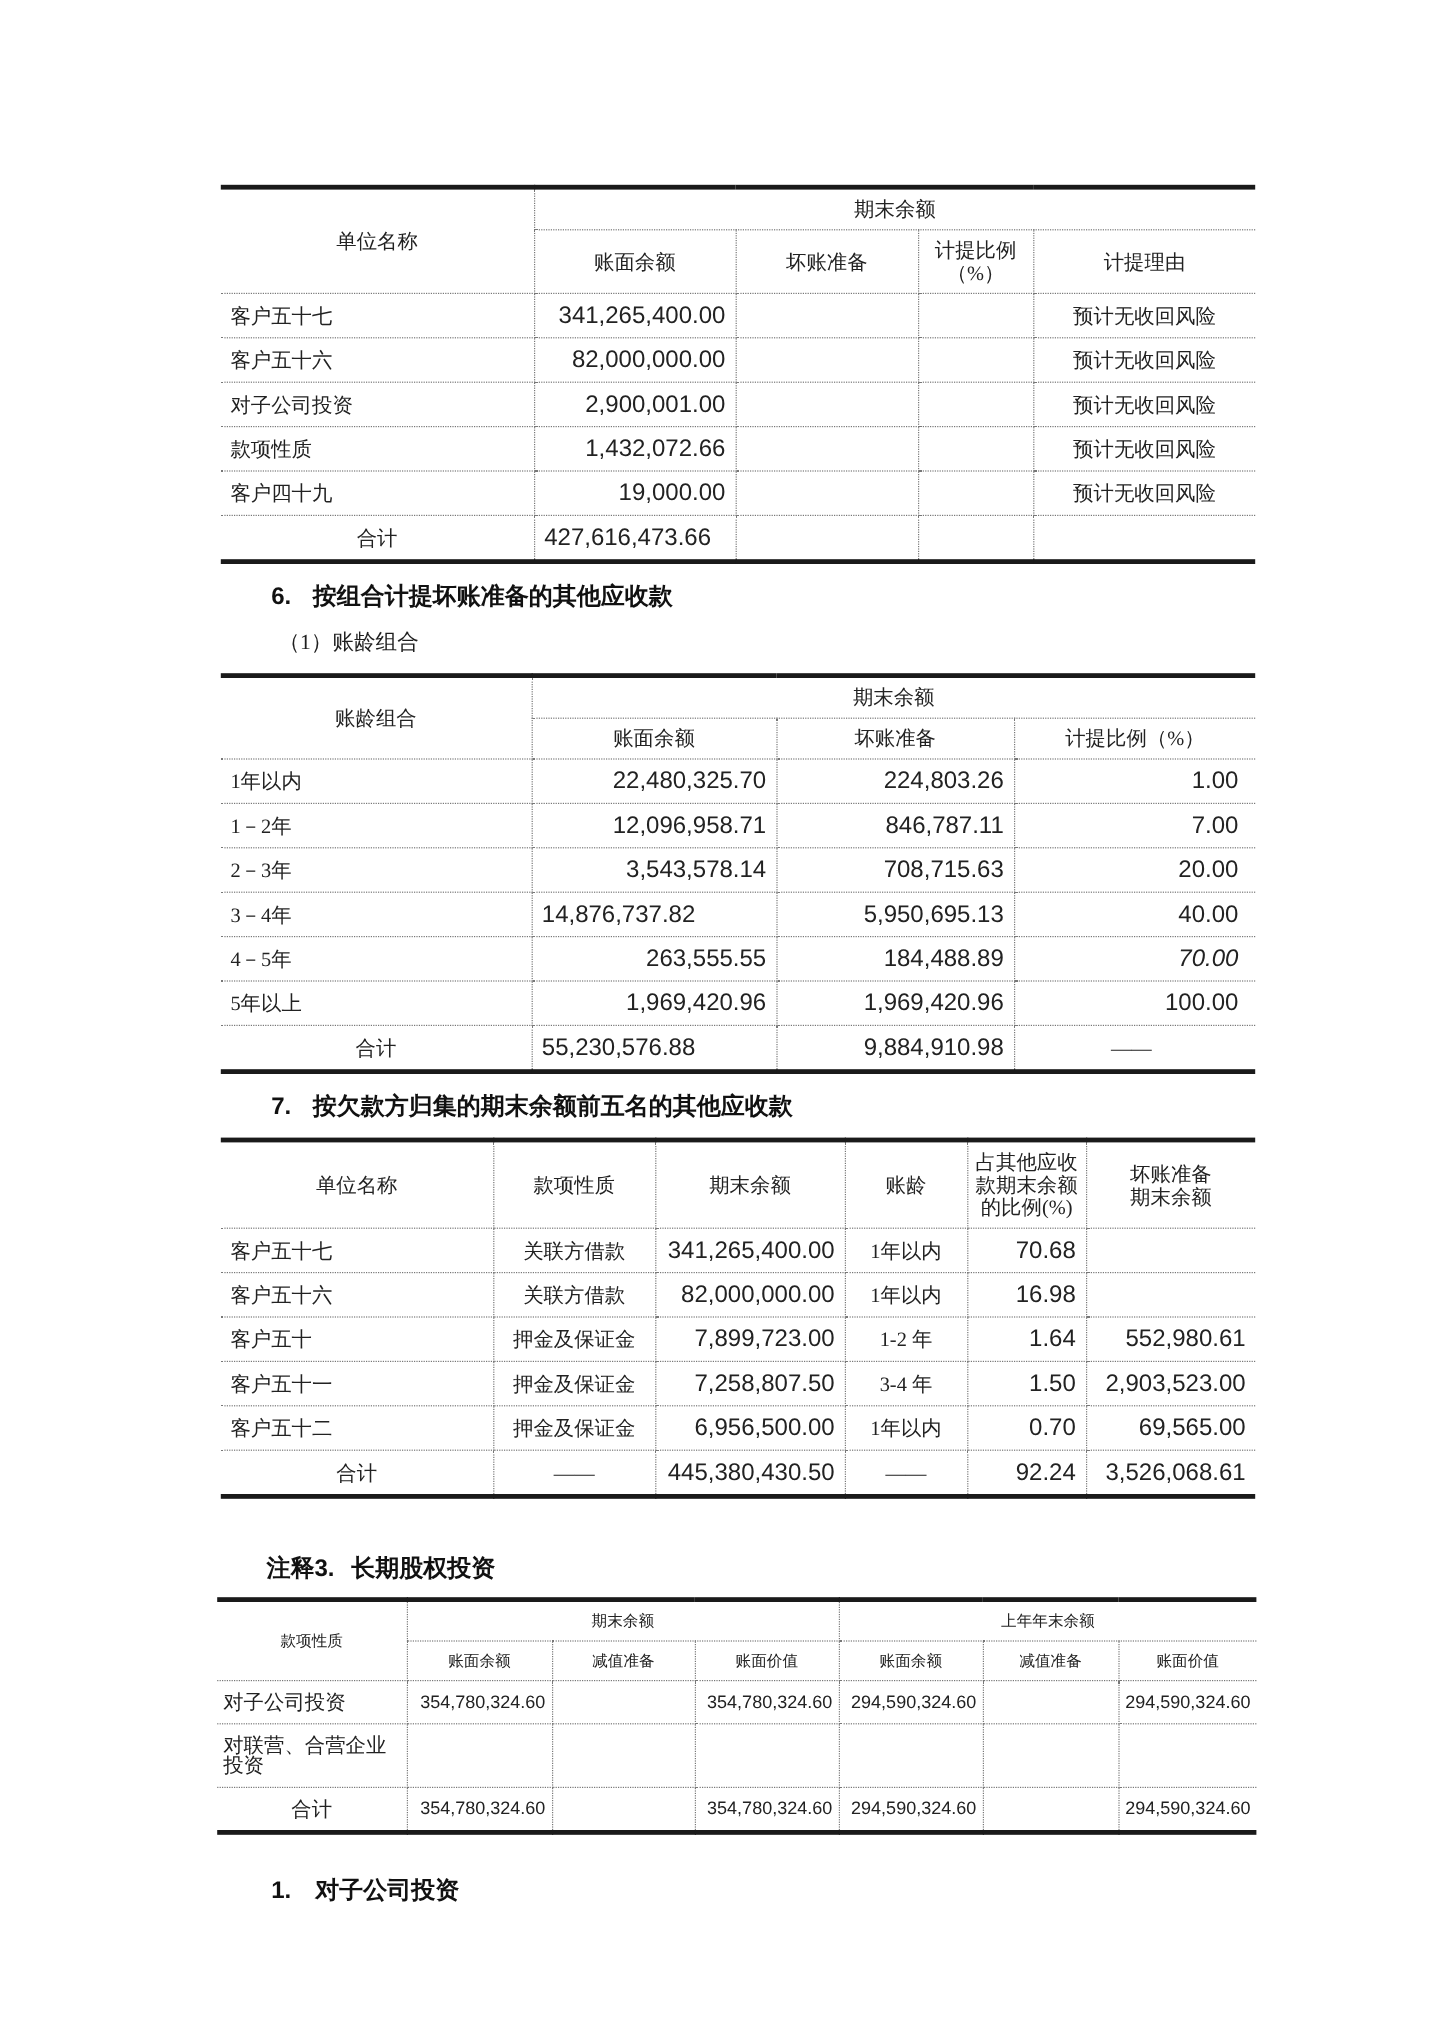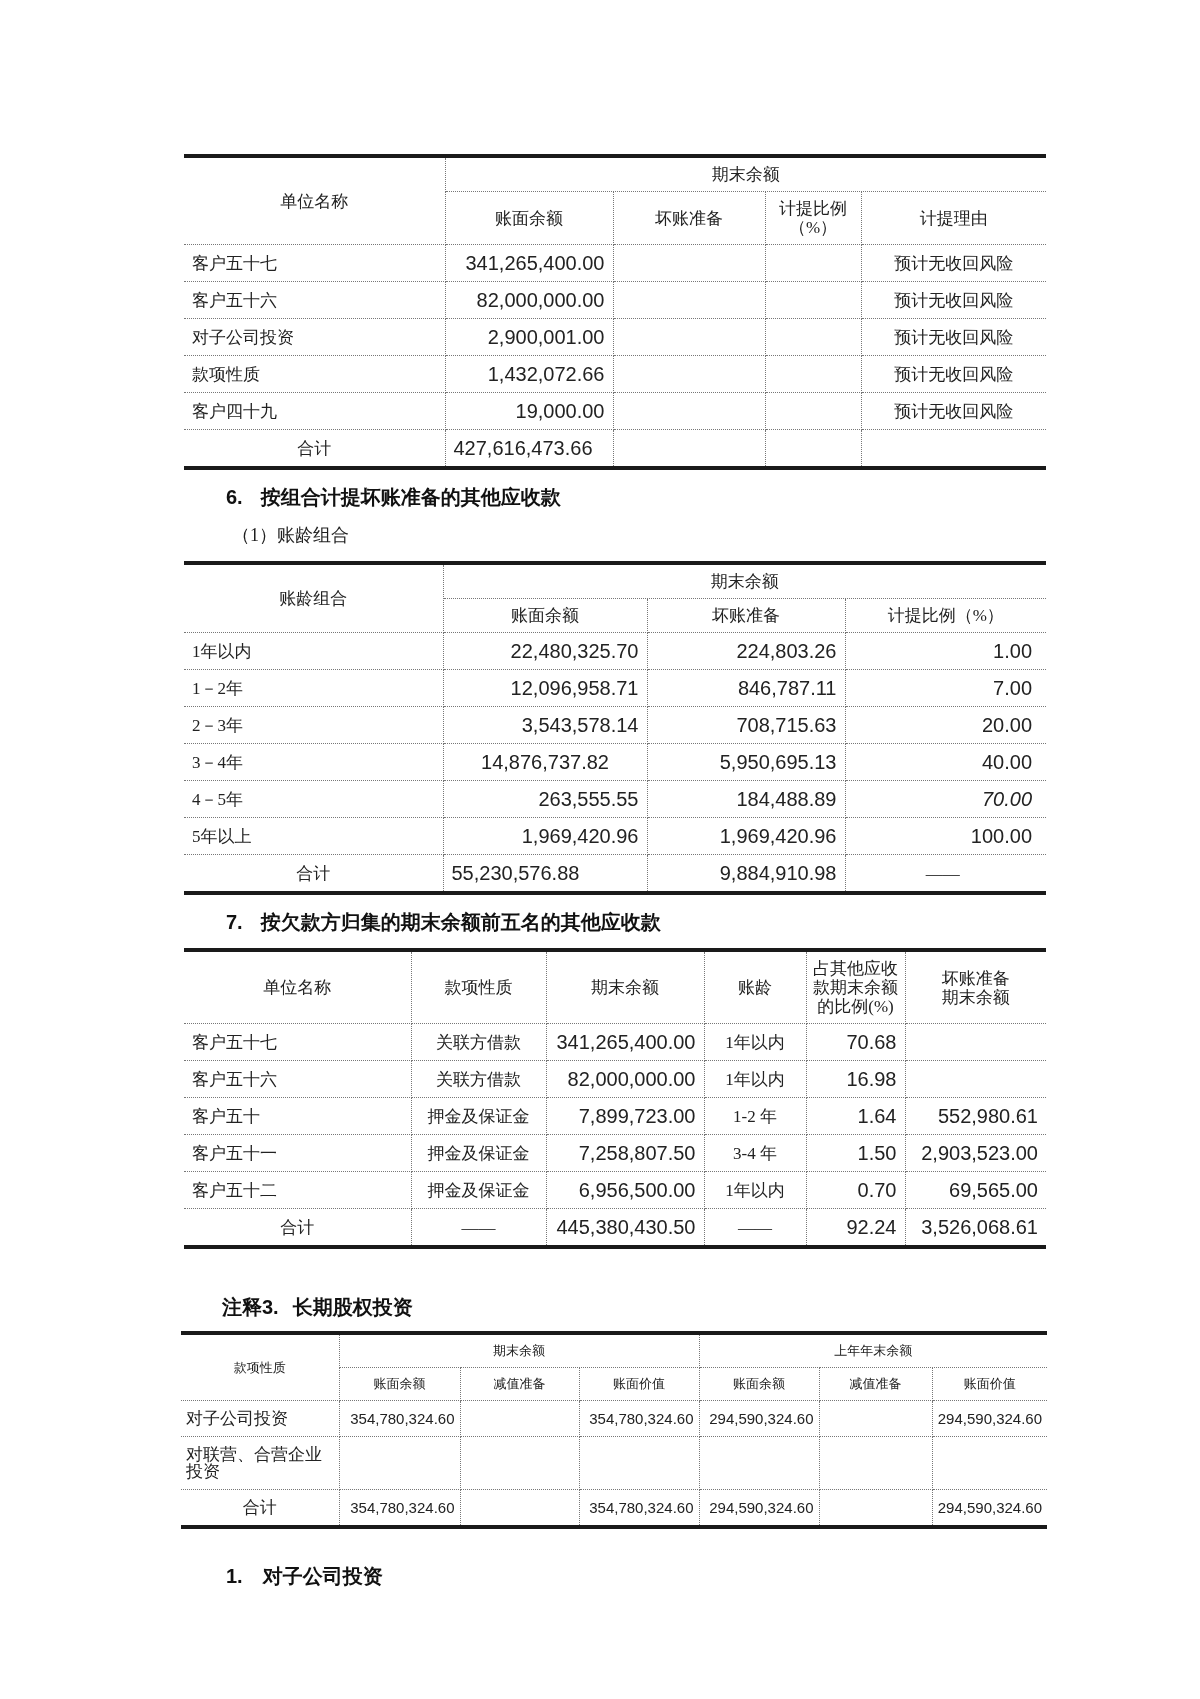--- a/index.html
+++ b/index.html
@@ -185,21 +185,21 @@
           <td class="num" style="text-align: right;">7.00</td>
         </tr>
         <tr>
           <td style="text-align: left;">2－3年</td>
           <td class="num" style="text-align: right;">3,543,578.14</td>
           <td class="num" style="text-align: right;">708,715.63</td>
           <td class="num" style="text-align: right;">20.00</td>
         </tr>
         <tr>
           <td style="text-align: left;">3－4年</td>
-          <td class="num" style="text-align: center;">14,876,737.82</td>
+          <td class="num" style="text-align: left;">14,876,737.82</td>
           <td class="num" style="text-align: right;">5,950,695.13</td>
           <td class="num" style="text-align: right;">40.00</td>
         </tr>
         <tr>
           <td style="text-align: left;">4－5年</td>
           <td class="num" style="text-align: right;">263,555.55</td>
           <td class="num" style="text-align: right;">184,488.89</td>
           <td class="num" style="text-align: right; font-style: italic;">70.00</td>
         </tr>
         <tr>

